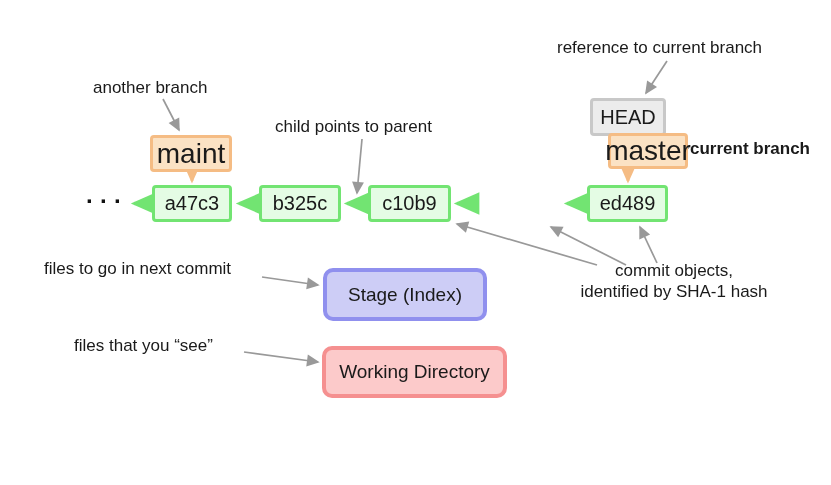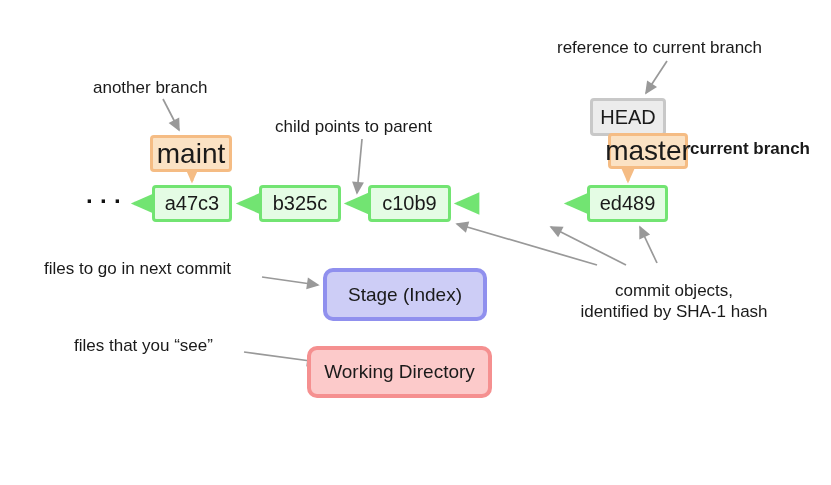--- a/index.html
+++ b/index.html
@@ -12,21 +12,21 @@
     position:absolute;display:flex;align-items:center;justify-content:center;
     border-radius:4px;box-sizing:border-box;white-space:nowrap;
   }
   .box.green{border:3px solid #72e472;background:#e4fce4;font-size:20px;}
   .box.orange{border:3px solid #f5bc84;background:#fbe2c4;font-size:28px;}
   .box.grayb{border:3px solid #c8c8c8;background:#ececec;font-size:20px;}
   .box.purple{border:4px solid #9090ee;background:#cdcdf6;font-size:19px;border-radius:10px;}
   .box.red{border:4px solid #f59090;background:#fccaca;font-size:19px;border-radius:10px;}
   .label{position:absolute;font-size:17px;white-space:nowrap;}
   .ellipsis{position:absolute;font-size:24px;font-weight:bold;letter-spacing:6px;color:#111;}
-  .commit-note{position:absolute;left:564px;top:280px;width:220px;text-align:center;
+  .commit-note{position:absolute;left:564px;top:260px;width:220px;text-align:center;
     font-size:17px;line-height:21px;white-space:nowrap;}
 </style>
 </head>
 <body>
 
 <div class="canvas">
 
   <svg class="arrows" viewBox="0 0 831 485">
     <defs>
       <marker id="ah-green" markerWidth="9" markerHeight="8" refX="7.5" refY="4" orient="auto">
@@ -81,21 +81,21 @@
   <div class="box grayb" style="left:590px;top:98px;width:76px;height:38px;">
     <span>HEAD</span>
   </div>
   <div class="box orange" style="left:608px;top:133px;width:80px;height:36px;">
     <span>master</span>
   </div>
 
   <div class="box purple" style="left:323px;top:268px;width:164px;height:53px;">
     <span>Stage (Index)</span>
   </div>
-  <div class="box red" style="left:307px;top:346px;width:185px;height:52px;">
+  <div class="box red" style="left:322px;top:346px;width:185px;height:52px;">
     <span>Working Directory</span>
   </div>
 
   <div class="label" style="left:93px;top:78px;">another branch</div>
   <div class="label" style="left:275px;top:117px;">child points to parent</div>
   <div class="label" style="left:557px;top:38px;">reference to current branch</div>
   <div class="label" style="left:690px;top:139px;font-weight:bold;">current branch</div>
   <div class="label" style="left:44px;top:259px;">files to go in next commit</div>
   <div class="label" style="left:74px;top:336px;">files that you “see”</div>
   <div class="commit-note">

